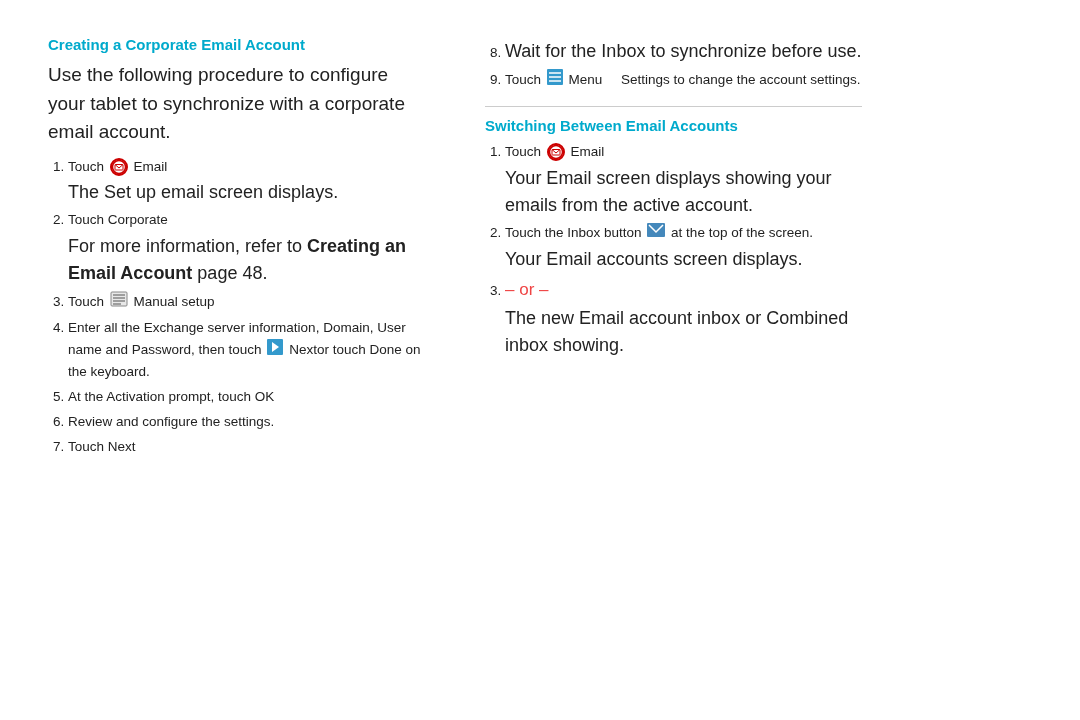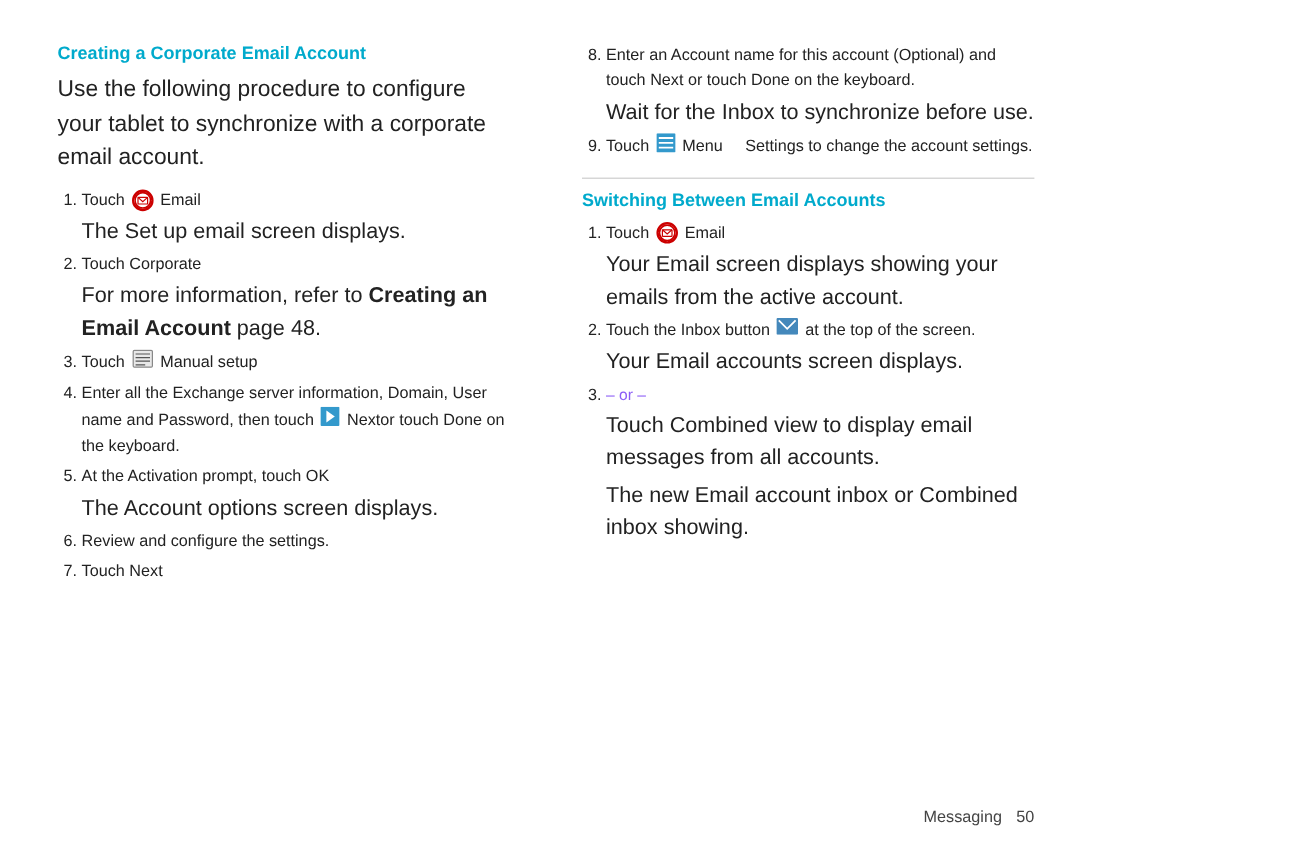--- a/index.html
+++ b/index.html
@@ -109,23 +109,23 @@
       padding-top: 10px;
       font-size: 13.5px;
       color: #444;
     }
 
     .footer-page {
       margin-left: 12px;
     }
 
     .or-line {
-      font-size: 13px;
+      font-size: 17px;
       margin: 2px 0;
-      color: #8b5cf6;
+      color: #ef4444;
     }
 
     .divider {
       border: none;
       border-top: 1px solid #ccc;
       margin: 14px 0 10px 0;
     }
   </style>
 </head>
 <body>
@@ -181,38 +181,36 @@
                 <rect width="16" height="16" fill="#3399cc" rx="1"></rect>
                 <polygon points="5,3 12,8 5,13" fill="white"></polygon>
               </svg>
             </span>
             Nextor touch Done on the keyboard.
           </span>
         </li>
 
         <li>
           <span>At the Activation prompt, touch OK</span>
-          <div class="sub-text">The Account options screen displays.</div>
         </li>
 
         <li>
           <span>Review and configure the settings.</span>
         </li>
 
         <li>
           <span>Touch Next</span>
         </li>
       </ol>
     </div>
 
     <div class="right-col">
       <ol start="8">
 
         <li>
-          <span>Enter an Account name for this account (Optional) and touch Next or touch Done on the keyboard.</span>
           <div class="sub-text">Wait for the Inbox to synchronize before use.</div>
         </li>
 
         <li>
           <span>Touch
             <span class="inline-icon">
               <svg width="16" height="16" viewBox="0 0 16 16">
                 <rect width="16" height="16" fill="#3399cc" rx="1"></rect>
                 <line x1="2" y1="4" x2="14" y2="4" stroke="white" stroke-width="1.5"></line>
                 <line x1="2" y1="8" x2="14" y2="8" stroke="white" stroke-width="1.5"></line>
@@ -252,25 +250,20 @@
                 <polyline points="2,2 9,9 16,2" fill="none" stroke="white" stroke-width="1.5"></polyline>
               </svg>
             </span>
             at the top of the screen.
           </span>
           <div class="sub-text">Your Email accounts screen displays.</div>
         </li>
 
         <li>
           <div class="or-line">– or –</div>
-          <div class="sub-text">Touch Combined view to display email messages from all accounts.</div>
           <div class="sub-text">The new Email account inbox or Combined inbox showing.</div>
         </li>
       </ol>
     </div>
 
   </div>
 
-  <div class="footer">
-    <span>Messaging</span>
-    <span class="footer-page">50</span>
-  </div>
 </div>
 
 </body></html>

